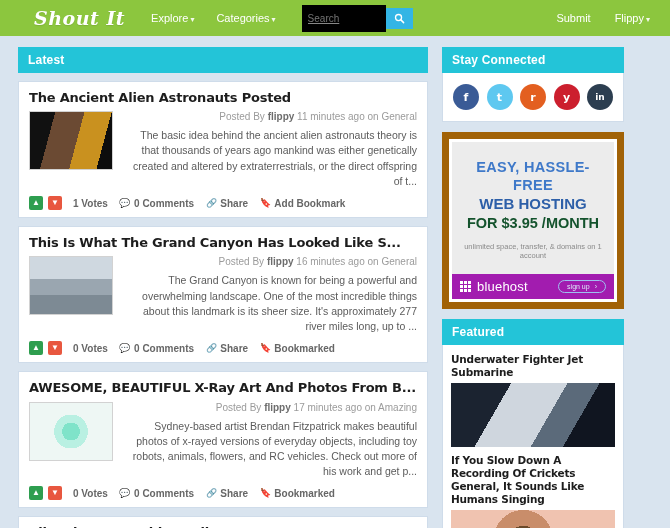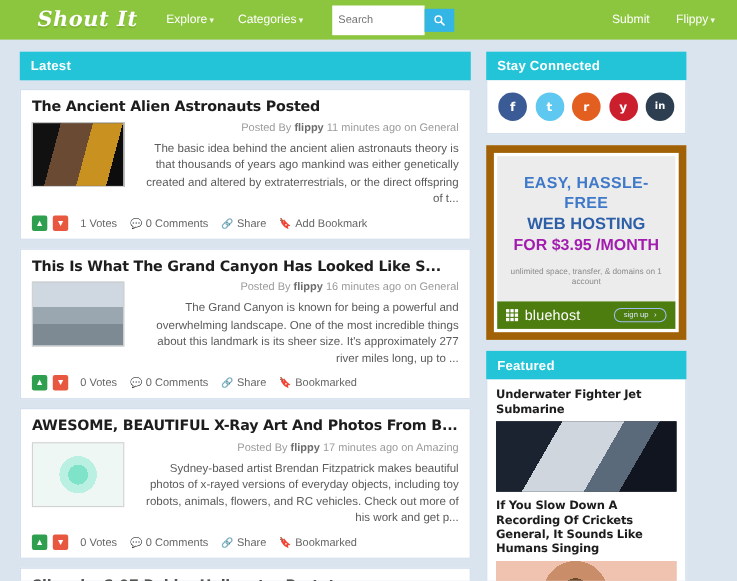--- a/index.html
+++ b/index.html
@@ -51,22 +51,23 @@
     margin-left: 4px;
   }
   .search-input {
     width: 84px;
     height: 27px;
     border: none;
     outline: none;
     padding: 0 6px;
     font-size: 10px;
     color: #888;
-    background: #ffffff;
+    background: #000000;
     font-family: "Liberation Sans", sans-serif;
+    text-decoration: underline;
   }
   .search-btn {
     width: 27px; height: 21px;
     background: #33b5e5;
     border: none;
     color: #fff;
     cursor: pointer;
     display: flex;
     align-items: center;
     justify-content: center;
@@ -157,20 +158,21 @@
   .vote-up { background: #2e9e4f; }
   .vote-down { background: #e8573f; margin-right: 11px; }
   .act {
     font-size: 10px;
     color: #666;
     margin-right: 12px;
     display: inline-flex;
     align-items: center;
     gap: 3px;
     white-space: nowrap;
+    font-weight: bold;
   }
   .act .gl {
     font-size: 9px;
     color: #7a7a7a;
     display: inline-block;
   }
   .act .gl.red { color: #e8573f; }
 
   
   .side-box {
@@ -204,24 +206,24 @@
     background: #fff;
     padding: 3px;
   }
   .ad-inner { background: #ececec; padding: 16px 6px 14px 6px; text-align: center; }
   .ad-l1 {
     color: #3f79c9; font-size: 14.5px; font-weight: bold;
     letter-spacing: .3px; line-height: 1.25;
     font-family: "Liberation Sans", sans-serif;
   }
   .ad-l2 { color: #2d5fa8; font-size: 15px; font-weight: bold; line-height: 1.3; }
-  .ad-l3 { color: #a21caf; font-size: 14.5px; font-weight: bold; line-height: 1.3; }
+  .ad-l3 { color: #14532d; font-size: 14.5px; font-weight: bold; line-height: 1.3; }
   .ad-sub { color: #8b8b8b; font-size: 7.5px; margin-top: 9px; }
   .ad-bar {
-    background: #4d7c0f;
+    background: #a21caf;
     display: flex;
     align-items: center;
     padding: 5px 8px;
     gap: 6px;
   }
   .ad-grid {
     display: grid;
     grid-template-columns: repeat(3, 3px);
     grid-template-rows: repeat(3, 3px);
     gap: 1px;

